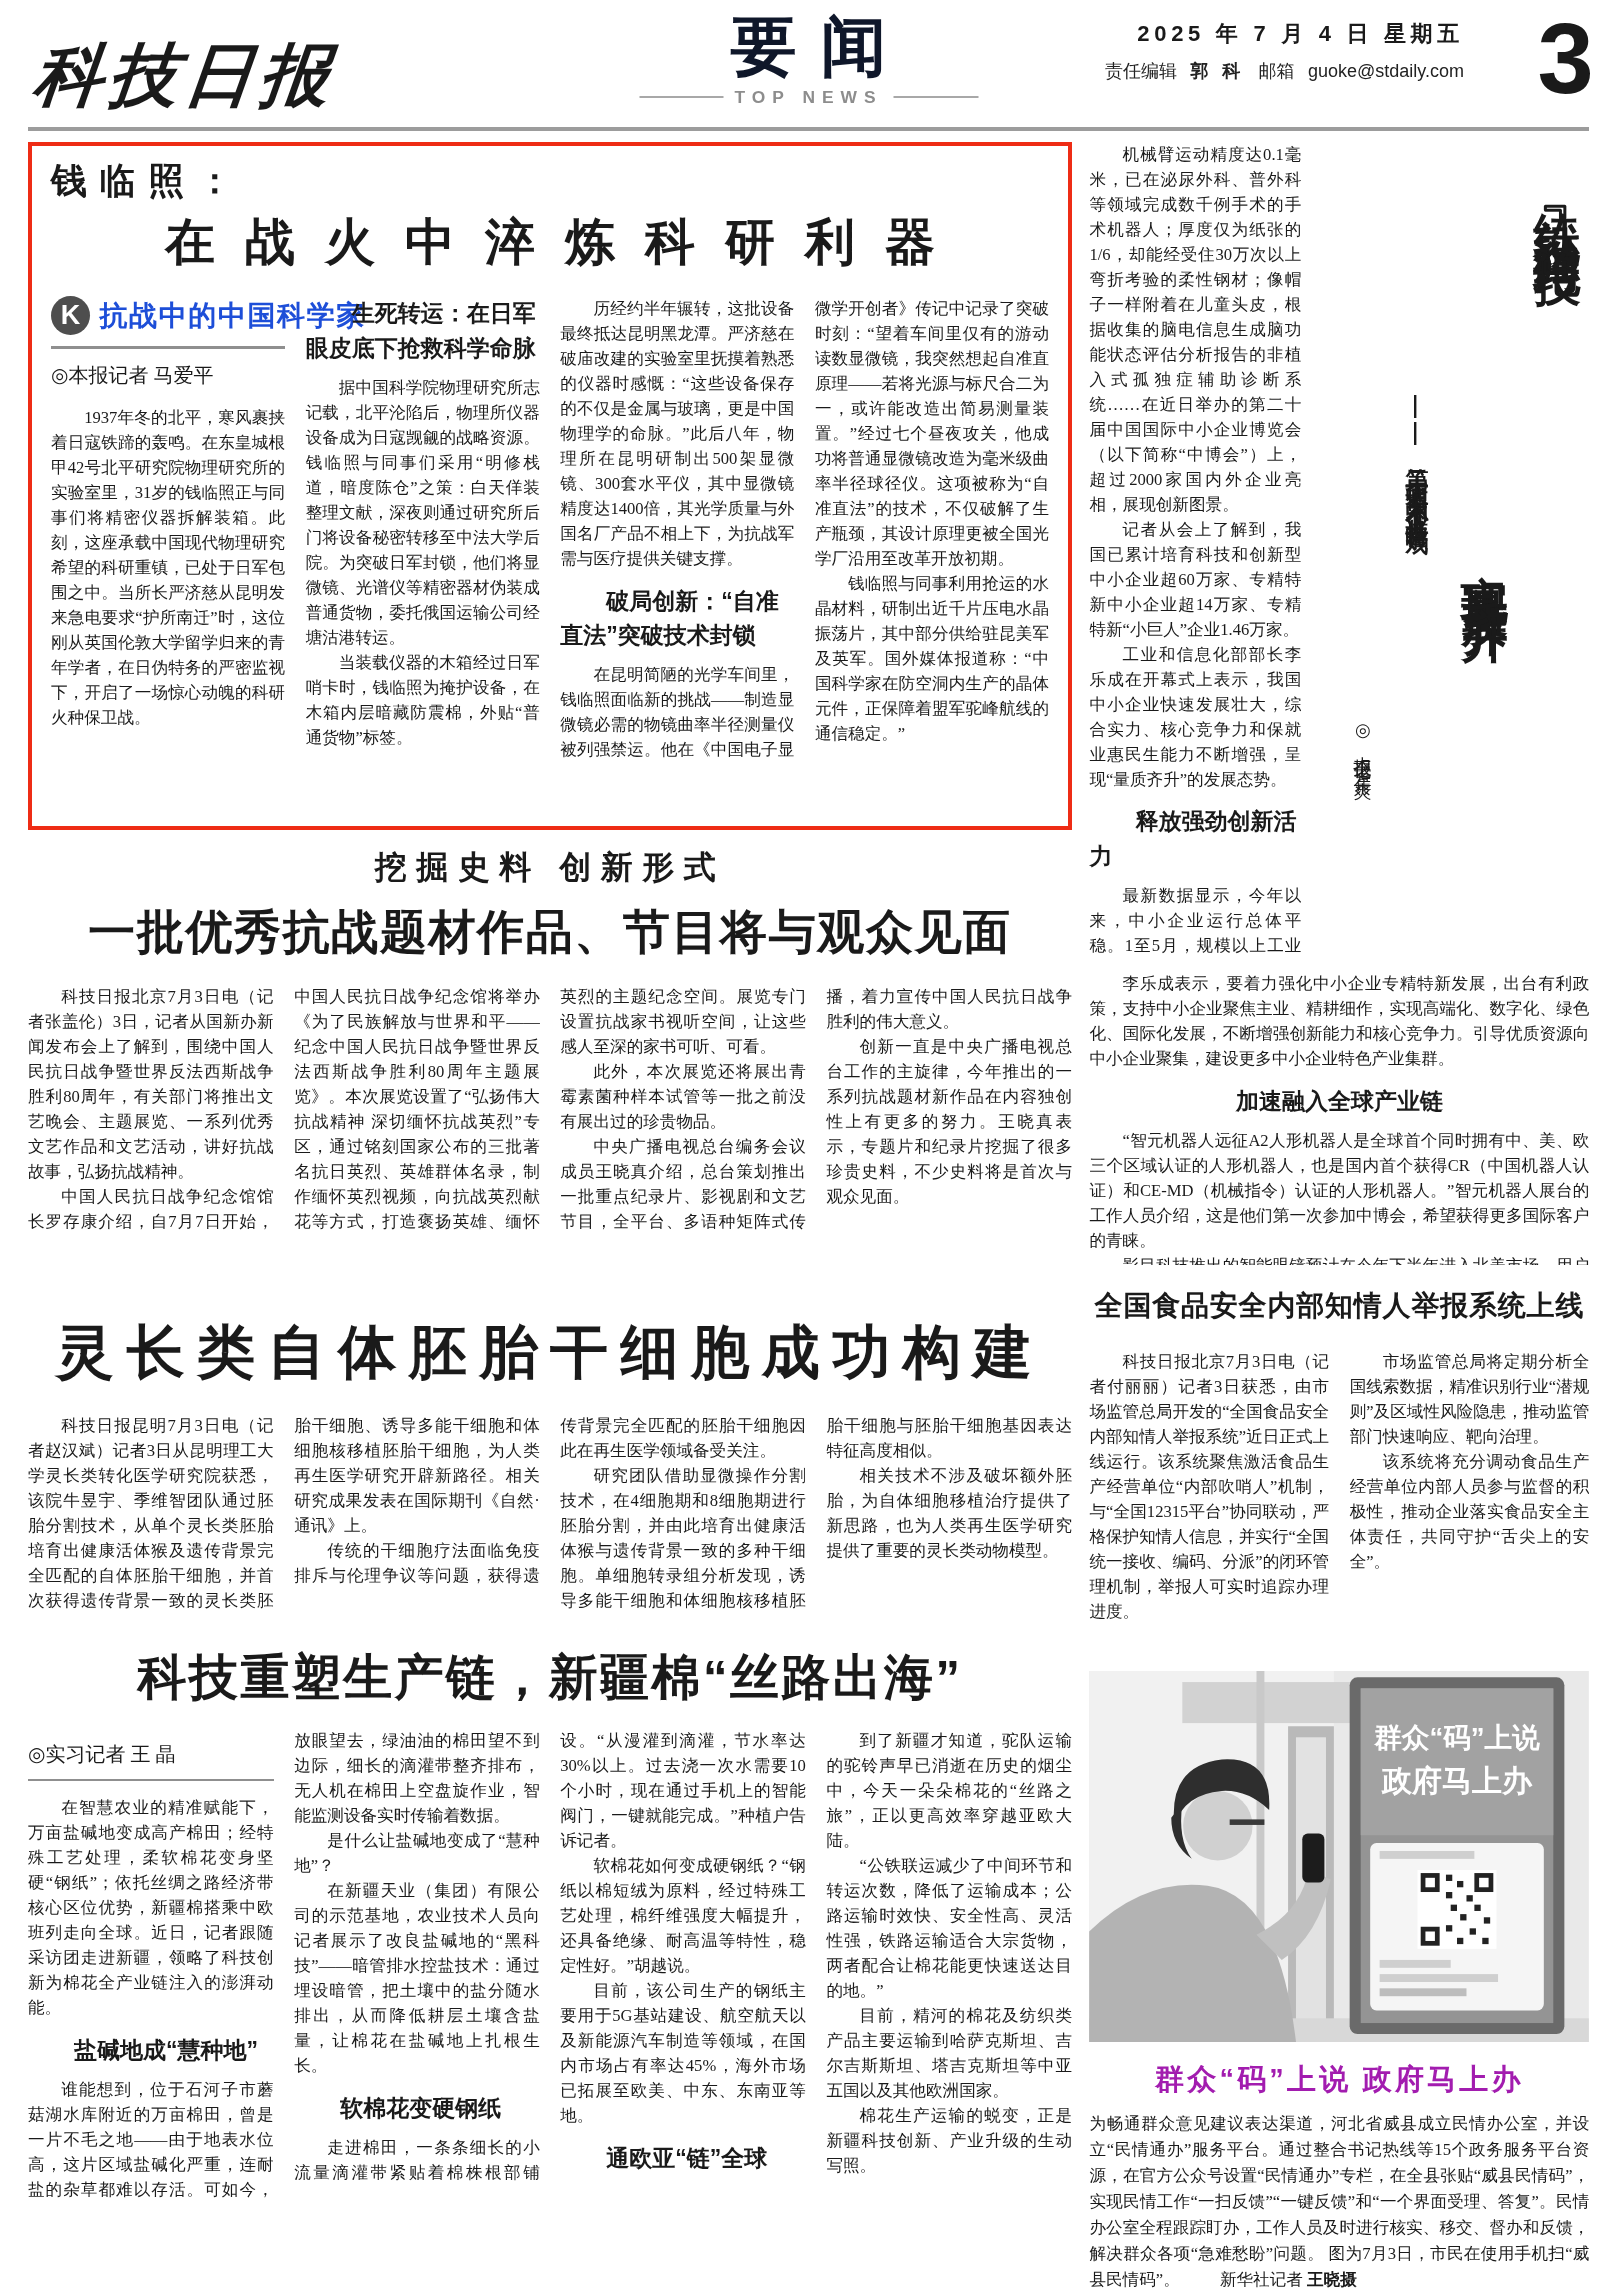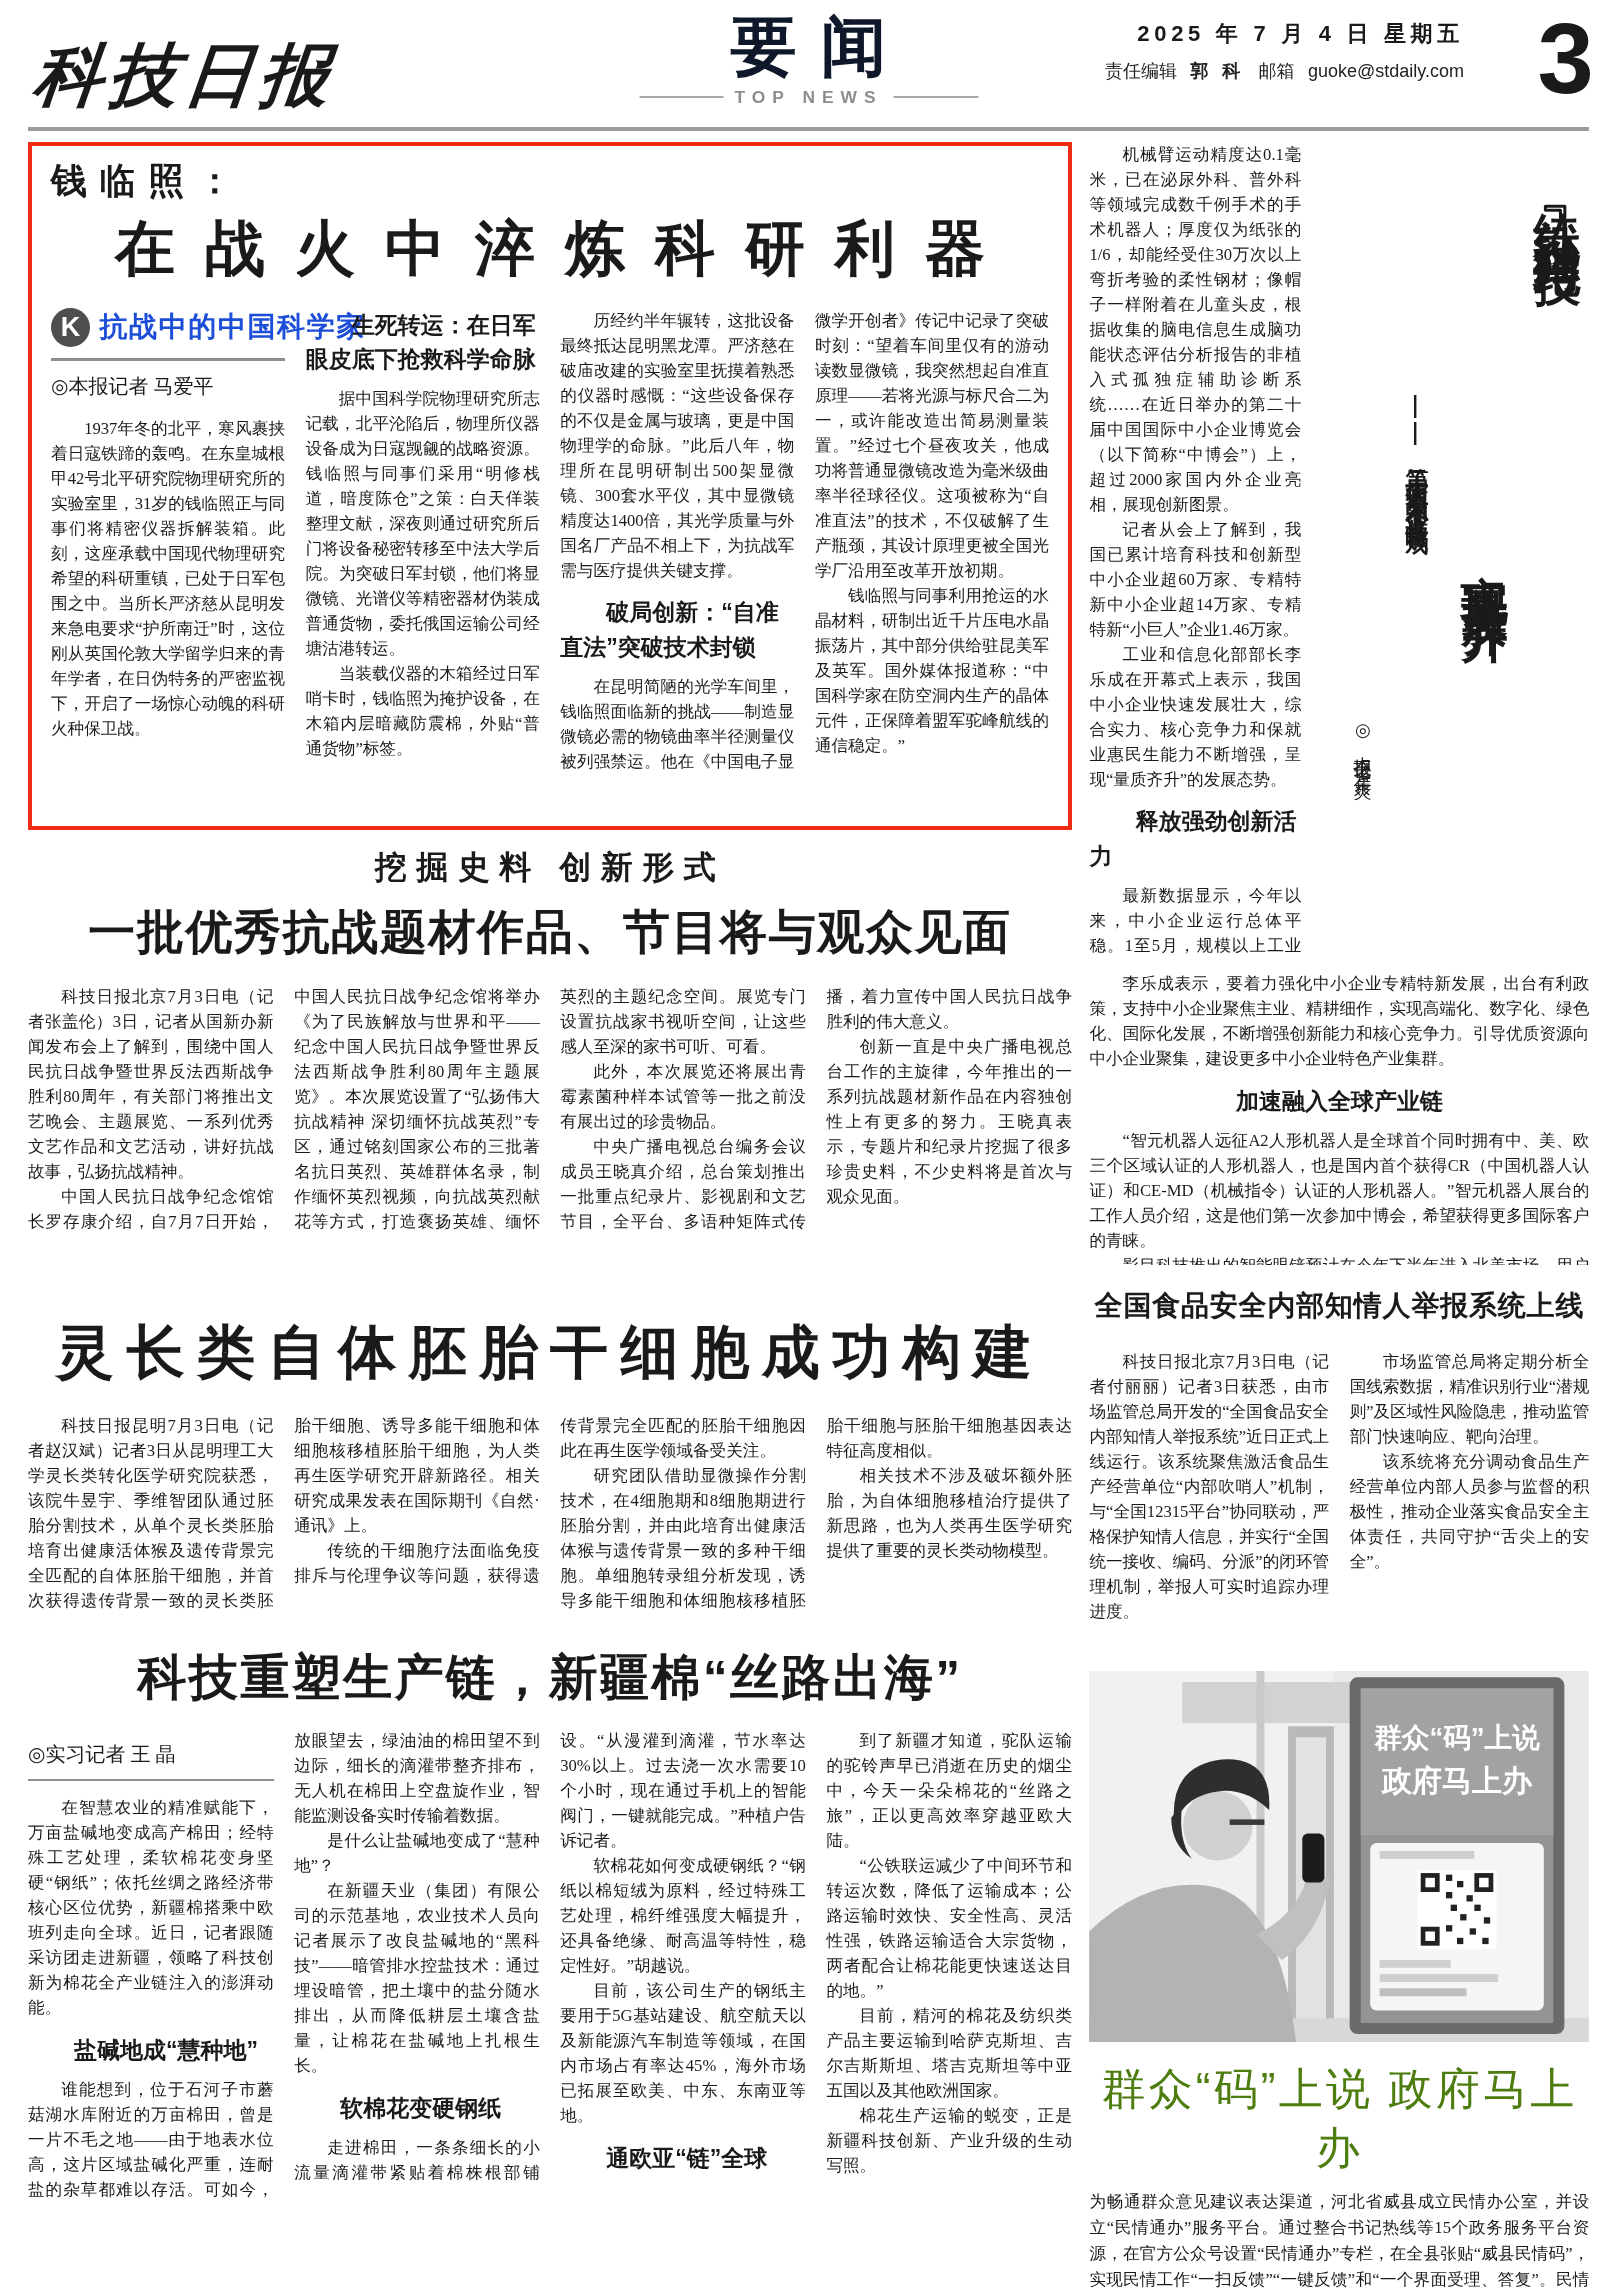--- a/index.html
+++ b/index.html
@@ -26,21 +26,21 @@
   .content{display:flex;gap:17.4px;margin-top:11px;}
   .zone-left{width:1044px;}
   .zone-rail{width:500px;}
   
   .para{font-size:16.6px;line-height:25px;text-align:justify;text-indent:2em;margin:0;}
   .col-sub{font-family:"Liberation Sans","DejaVu Sans",sans-serif;font-weight:700;font-size:23px;
            line-height:1.5;margin:12.6px 0 9.5px;text-indent:2em;text-align:left;}
   
   .lead{border:4.7px solid #ee2c15;padding:11px 19px 14px;height:688px;box-sizing:border-box;}
   .lead-prefix{font-weight:700;font-size:36px;letter-spacing:12.6px;}
-  .lead-title{text-align:center;font-weight:900;font-size:60px;letter-spacing:30px;text-indent:30px;
+  .lead-title{text-align:center;font-weight:900;font-size:50px;letter-spacing:30px;text-indent:30px;
               margin-top:8px;white-space:nowrap;line-height:1.15;}
   .lead-body{margin-top:25px;height:467px;overflow:hidden;column-count:4;column-gap:20.5px;}
   .series{break-inside:avoid;}
   .series-row{display:flex;align-items:center;gap:9.5px;}
   .kicon{width:39px;height:39px;border-radius:50%;background:#4e4e4e;color:#fff;font-weight:900;
          font-size:27px;display:flex;align-items:center;justify-content:center;flex:0 0 auto;}
   .series-label{font-weight:900;font-size:28px;color:#1d4ed8;letter-spacing:1.6px;white-space:nowrap;}
   .series-rule{height:3.2px;background:#8f8f8f;margin:11px 0 12.6px;}
   .byline{font-size:20px;margin:0 0 16px;text-indent:0;}
   
@@ -63,21 +63,21 @@
   .vt-sub{font-weight:700;font-size:23px;letter-spacing:4px;padding-top:221px;margin-left:28px;}
   .vt-byline{font-size:18px;letter-spacing:2.4px;padding-top:545px;margin-left:22px;
              font-family:"Liberation Serif","DejaVu Serif",serif;}
   .r1-wide{margin-top:12.6px;height:294px;overflow:hidden;}
   .r1-wide .col-sub{text-align:center;text-indent:0;}
   
   .r2-title{font-weight:900;font-size:28px;letter-spacing:0.8px;margin-top:22px;text-align:center;white-space:nowrap;}
   .r2-body{margin-top:24px;height:306px;overflow:hidden;column-count:2;column-gap:20.5px;}
   
   .photo-wrap{margin-top:16px;}
-  .photo-headline{font-weight:400;font-size:44px;color:#4d7c0f;letter-spacing:3.2px;text-align:center;margin-top:14px;}
+  .photo-headline{font-weight:700;font-size:29px;color:#a21caf;letter-spacing:3.2px;text-align:center;margin-top:14px;}
   .caption{margin-top:11px;font-size:16.6px;line-height:26px;text-align:justify;}
   .caption .cap-lead{text-indent:2em;display:inline;}
   .credit-name{font-weight:700;}
   .credit{margin-left:36px;white-space:nowrap;}
 </style>
 </head>
 <body>
 
 <div class="page">
 

